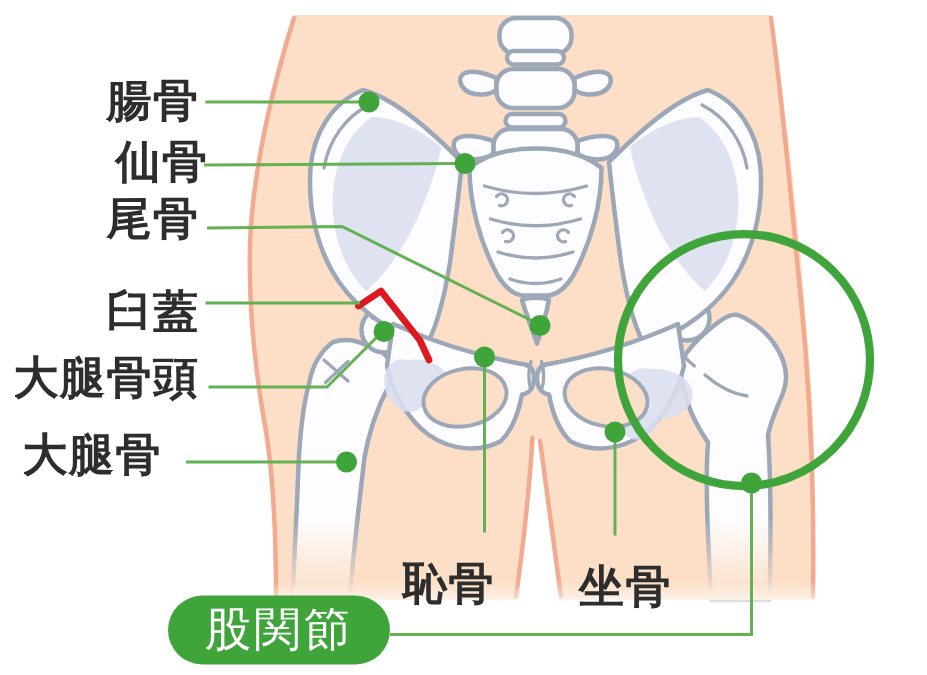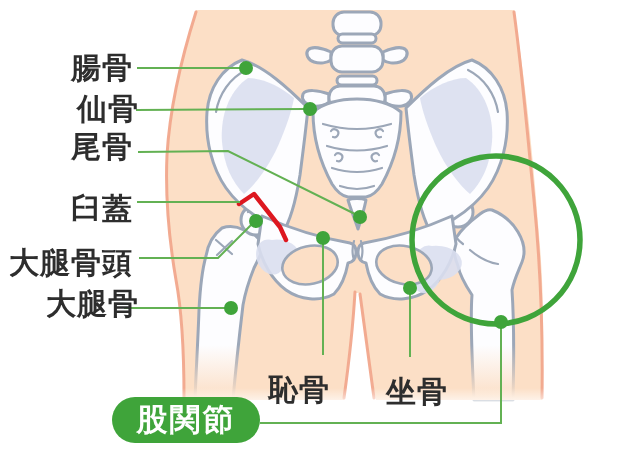--- a/index.html
+++ b/index.html
@@ -23,21 +23,21 @@
   .gcircle{fill:none;stroke:var(--accent-green);stroke-width:5.5;}
   .redmark{fill:none;stroke:var(--highlight-red);stroke-width:4.5;
            stroke-linecap:round;stroke-linejoin:round;}
 
   .lbl{position:absolute;font-weight:bold;font-size:30px;line-height:30px;
        color:var(--label-text);letter-spacing:1px;white-space:nowrap;}
   .lbl.r{text-align:right;}
 
   .badge{position:absolute;left:112px;top:397px;width:148px;height:46px;
          border-radius:23px;background:var(--accent-green);
-         color:var(--badge-text);font-weight:bold;font-size:31px;
+         color:var(--badge-text);font-weight:normal;font-size:31px;
          letter-spacing:2px;display:flex;align-items:center;
          justify-content:center;}
 </style>
 </head>
 <body>
 
 <div class="stage">
 <svg width="618" height="450" viewBox="0 0 618 450">
   <defs>
     <linearGradient id="femFadeL" x1="0" y1="345" x2="0" y2="398" gradientUnits="userSpaceOnUse">
@@ -164,18 +164,18 @@
     <circle class="gdot" cx="231" cy="308" r="7"></circle>
     <circle class="gdot" cx="501" cy="322" r="7"></circle>
   </g>
 </svg>
 </div>
 
 <div class="lbl r" style="right:485px;top:53px">腸骨</div>
 <div class="lbl r" style="right:479px;top:94px">仙骨</div>
 <div class="lbl r" style="right:485px;top:132px">尾骨</div>
 <div class="lbl r" style="right:485px;top:194px">臼蓋</div>
-<div class="lbl r" style="right:485px;top:248px">大腿骨頭</div>
-<div class="lbl r" style="right:479px;top:289px">大腿骨</div>
+<div class="lbl r" style="right:485px;top:238px">大腿骨頭</div>
+<div class="lbl r" style="right:510px;top:289px">大腿骨</div>
 <div class="lbl" style="left:268px;top:375px">恥骨</div>
 <div class="lbl" style="left:386px;top:377px">坐骨</div>
 
 <div class="badge">股関節</div>
 
 </body></html>

